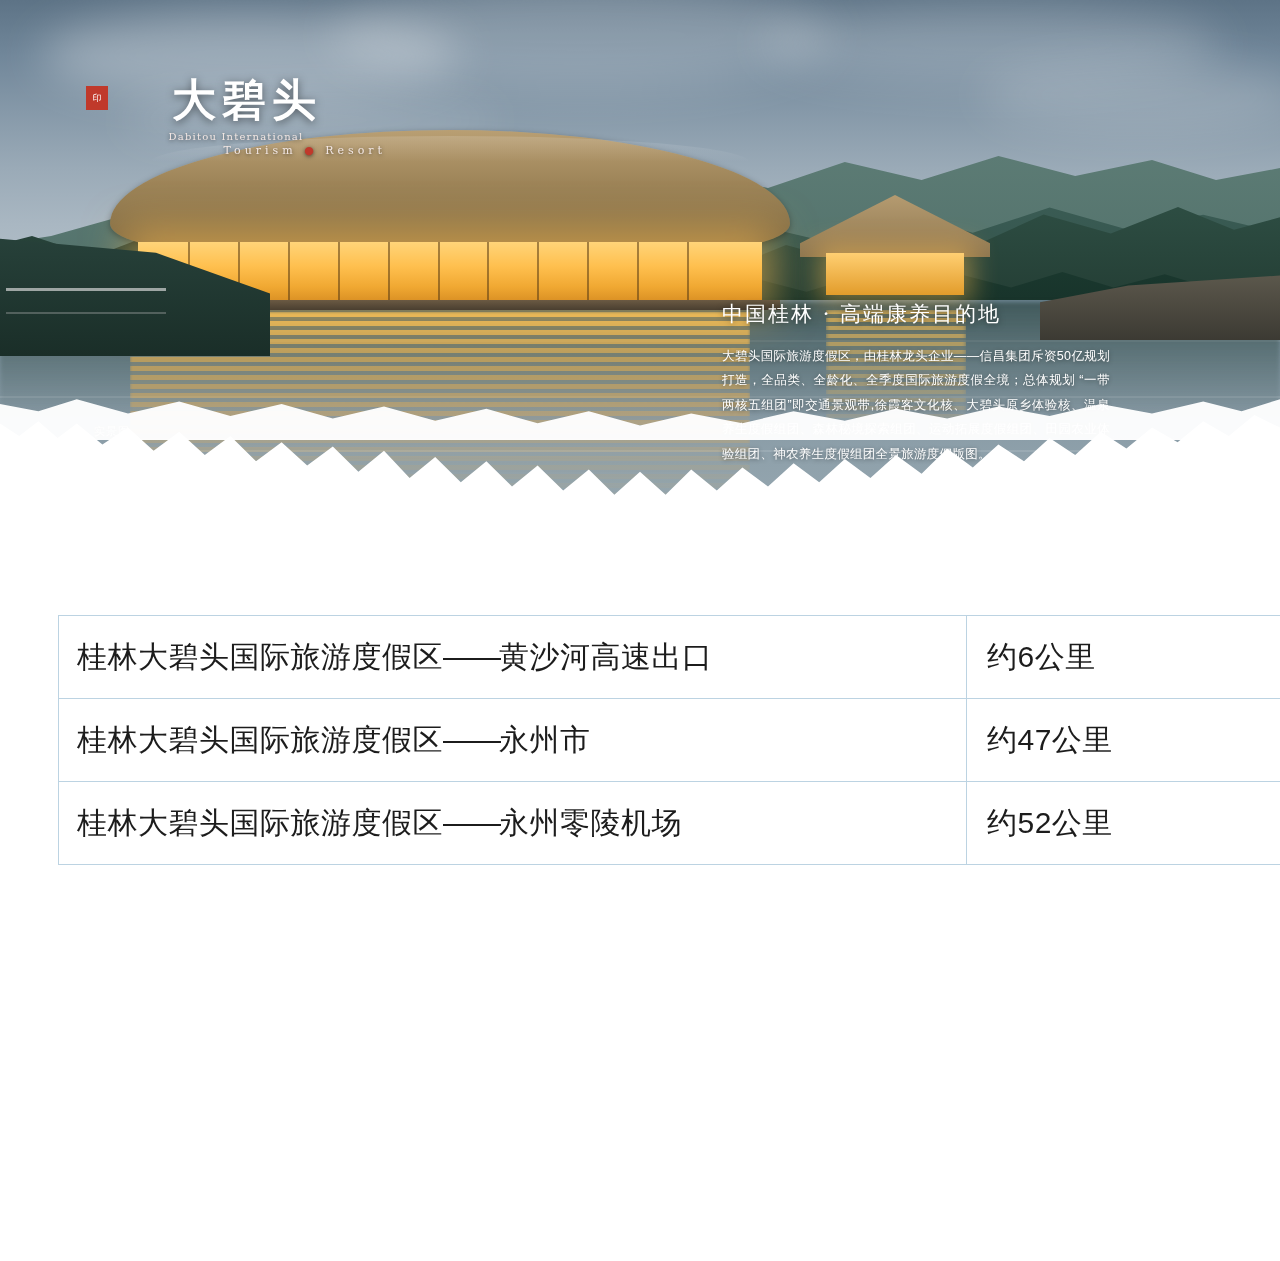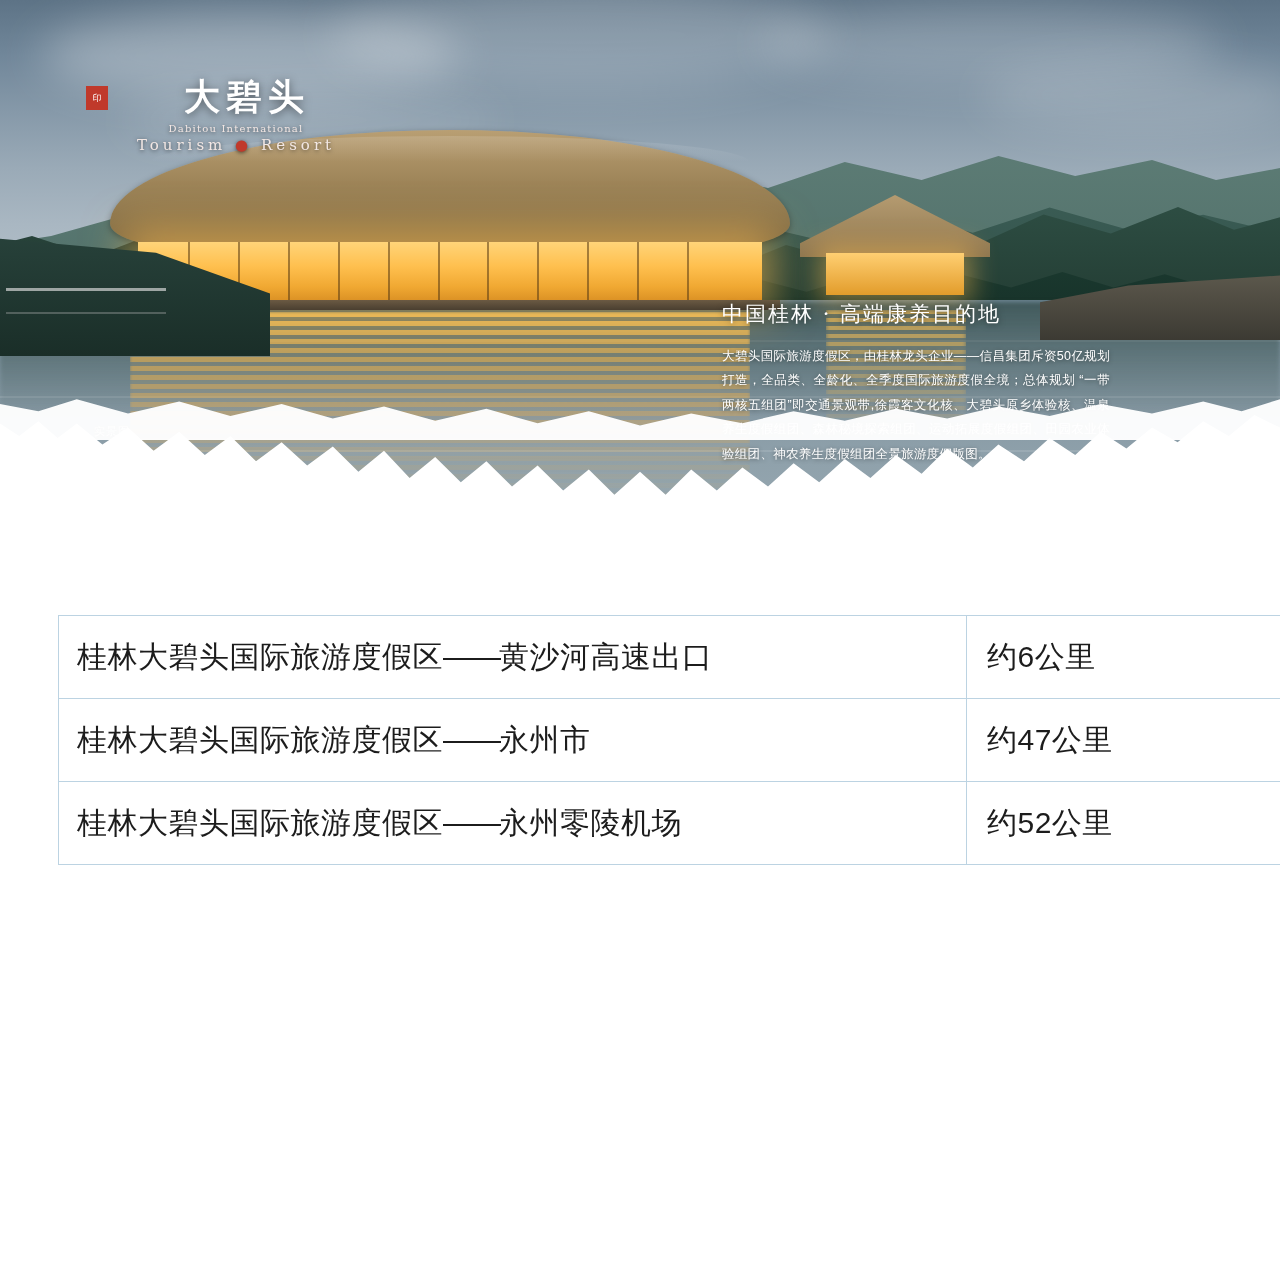--- a/index.html
+++ b/index.html
@@ -257,21 +257,21 @@
     left: 0; top: 8px;
     width: 22px; height: 24px;
     background: #c0392b;
     color: #fff;
     font-size: 9px;
     line-height: 24px;
     font-family: "DejaVu Serif", serif;
   }
   .logo-main {
     font-family: "DejaVu Serif", serif;
-    font-size: 36px;
+    font-size: 44px;
     line-height: 1.02;
     font-weight: 700;
     letter-spacing: 6px;
     text-shadow: 0 2px 8px rgba(0,0,0,0.5);
     padding-left: 22px;
   }
   .logo-sub {
     margin-top: 6px;
     font-size: 20px;
     letter-spacing: 6px;
@@ -281,24 +281,25 @@
     margin-top: 8px;
     font-family: "DejaVu Serif", serif;
     font-size: 10px;
     letter-spacing: 1.2px;
     color: #f2e7e4;
     text-shadow: 0 1px 4px rgba(0,0,0,0.6);
   }
   .logo-en2 {
     margin-top: 2px;
     font-family: "DejaVu Serif", serif;
-    font-size: 15px;
+    font-size: 11px;
     letter-spacing: 4px;
     color: #f2e7e4;
     text-shadow: 0 1px 4px rgba(0,0,0,0.6);
+    text-align: right;
   }
   .logo-en2 .dot { color: #c0392b; }
 
   
   .right-text {
     position: absolute;
     left: 722px; top: 300px;
     width: 388px;
     color: #ffffff;
   }

